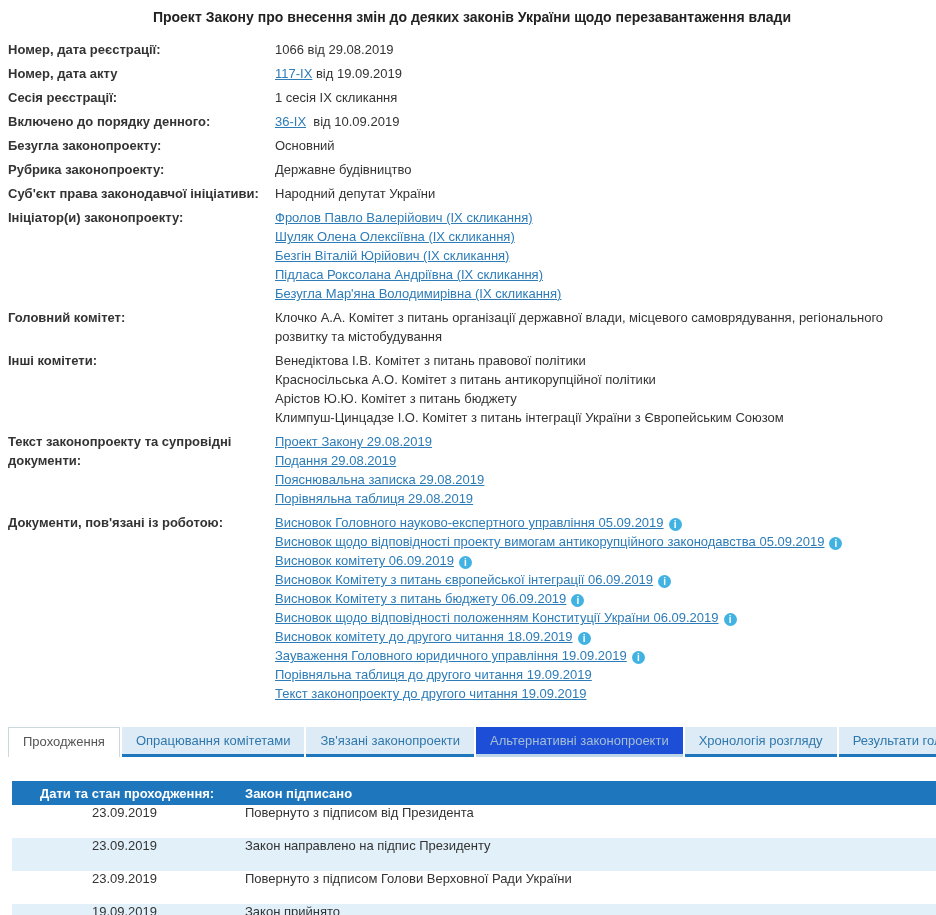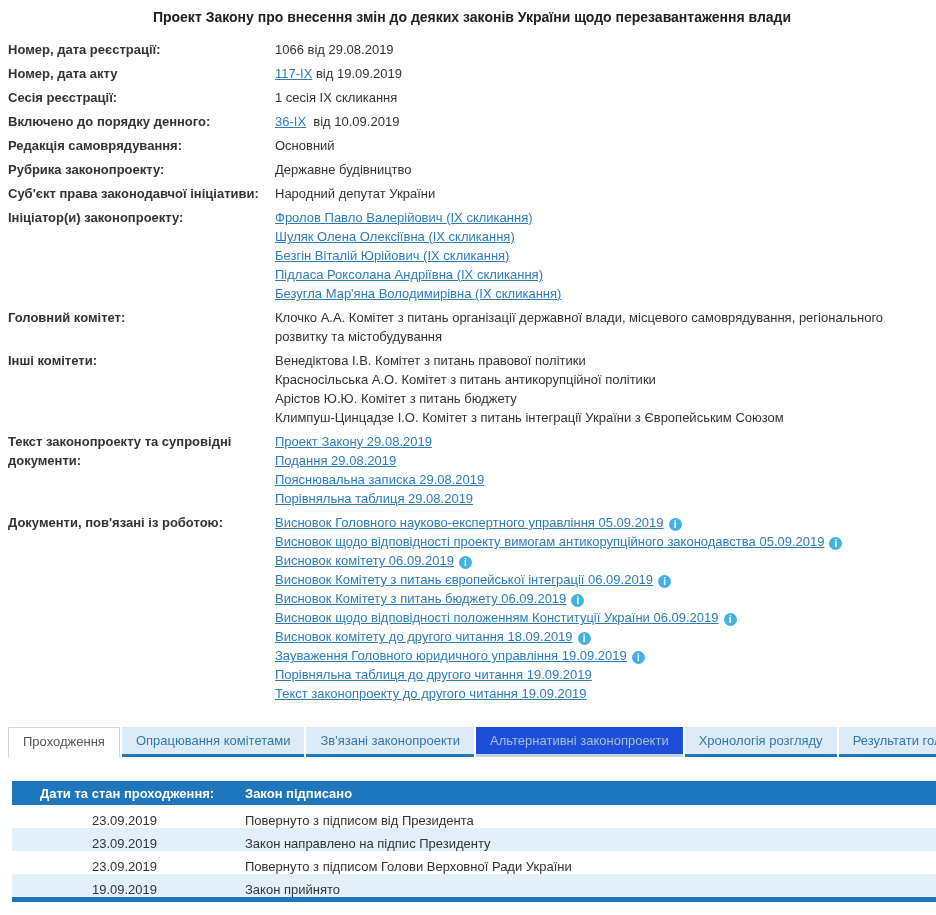--- a/index.html
+++ b/index.html
@@ -14,21 +14,21 @@
   a.lnk{color:var(--link,#2d7cb8);text-decoration:underline;cursor:pointer}
   .info{display:inline-block;width:13px;height:13px;border-radius:50%;background:var(--info_icon,#41b2e2);color:#fff;font-size:10px;font-weight:bold;text-align:center;line-height:13px;margin-left:5px;vertical-align:-1px;cursor:pointer}
   .tabs{display:flex;gap:2px;margin-top:24px}
   .tab{flex:1 1 auto;height:30px;line-height:27px;padding:0 14px;background:#ddebf6;color:#2f78ad;border-bottom:3px solid var(--accent,#1e76bd);white-space:nowrap;cursor:pointer}
   .tab.active{flex:0 0 auto;background:#fff;color:#555;border:1px solid #ccd8de;border-bottom:none;line-height:28px;cursor:default}
   .tab.disabled{background:#1d4ed8;color:#a5bfd3;border-bottom-color:#bcd6e8;cursor:default}
   .panel{margin-top:24px;margin-left:4px}
   .phead{display:flex;align-items:center;height:24px;background:var(--accent,#1e76bd);color:#fff;font-weight:bold}
   .phead .c1{width:225px;padding-left:28px}
   .phead .c2{padding-left:8px}
-  .prow{display:flex;align-items:flex-end;height:23px}
+  .prow{display:flex;align-items:flex-start;height:33px}
   .prow.alt{background:var(--row_alt,#e2f0f9)}
   .prow .date{width:225px;text-align:center}
   .prow .status{padding-left:8px}
   .pbar{height:5px;background:var(--accent,#1e76bd)}
 </style>
 </head>
 <body>
 
 <div class="page">
   <div class="title">Проект Закону про внесення змін до деяких законів України щодо перезавантаження влади</div>
@@ -52,21 +52,21 @@
           <div class="vline"><span>1 сесія IX скликання</span></div>
         </div>
       </div>
       <div class="frow">
         <div class="flabel">Включено до порядку денного:</div>
         <div class="fvalue">
           <div class="vline"><a class="lnk" href="#">36-IX</a><span>&nbsp; від 10.09.2019</span></div>
         </div>
       </div>
       <div class="frow">
-        <div class="flabel">Редакція самоврядування:</div>
+        <div class="flabel">Безугла законопроекту:</div>
         <div class="fvalue">
           <div class="vline"><span>Основний</span></div>
         </div>
       </div>
       <div class="frow">
         <div class="flabel">Рубрика законопроекту:</div>
         <div class="fvalue">
           <div class="vline"><span>Державне будівництво</span></div>
         </div>
       </div>

